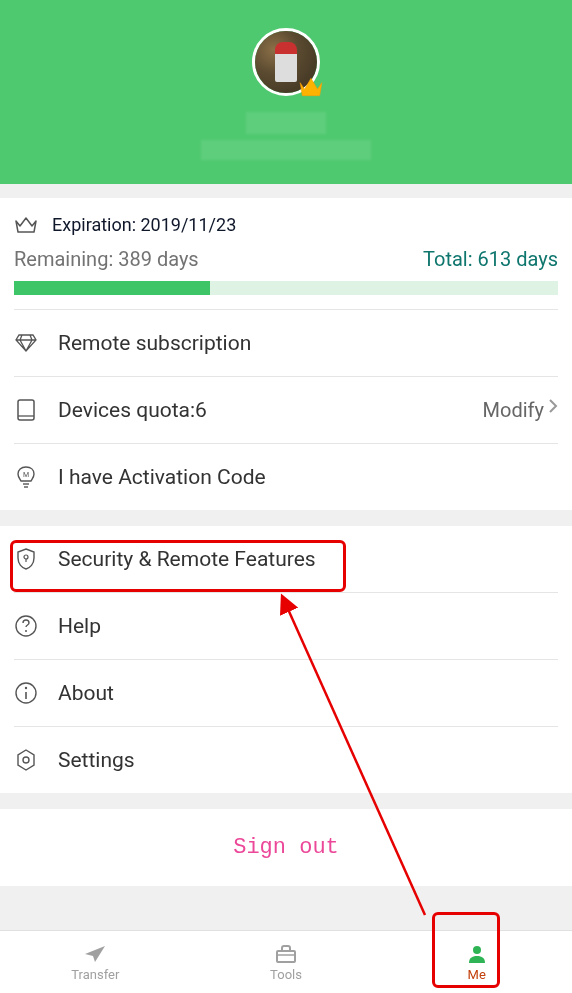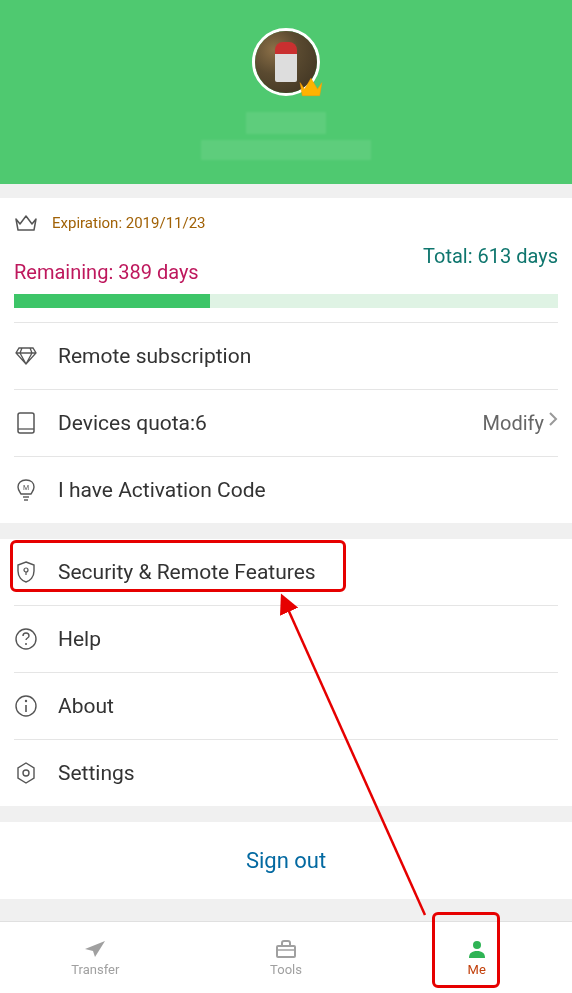--- a/index.html
+++ b/index.html
@@ -88,32 +88,31 @@
     }
     .expiration {
       padding: 16px 14px 14px 14px;
     }
     .exp-line1 {
       display: flex;
       align-items: center;
       gap: 14px;
     }
     .exp-text {
-      font-size: 15px;
-      color: #a16207;
+      font-size: 18px;
+      color: #0f172a;
     }
     .exp-line2 {
       display: flex;
       justify-content: space-between;
       margin-top: 12px;
       font-size: 20px;
     }
     .remaining {
-      color: #be185d;
-      margin-top: 16px;
+      color: #737373;
     }
     .total {
       color: #0f766e;
     }
     .progress {
       margin-top: 10px;
       height: 14px;
       background: #dff3e4;
       position: relative;
     }
@@ -185,28 +184,29 @@
       z-index: 9;
       pointer-events: none;
     }
     .signout {
       text-align: center;
       padding: 26px 0;
       background: #fff;
     }
     .signout-label {
       font-size: 22px;
-      color: #0369a1;
+      color: #ec4899;
+      font-family: Liberation Mono, monospace;
     }
     .bottom-nav {
       position: absolute;
       bottom: 0;
       left: 0;
       right: 0;
-      height: 72px;
+      height: 63px;
       background: #fff;
       display: flex;
       border-top: 1px solid #e0e0e0;
     }
     .nav-item {
       flex: 1;
       display: flex;
       flex-direction: column;
       align-items: center;
       justify-content: center;

